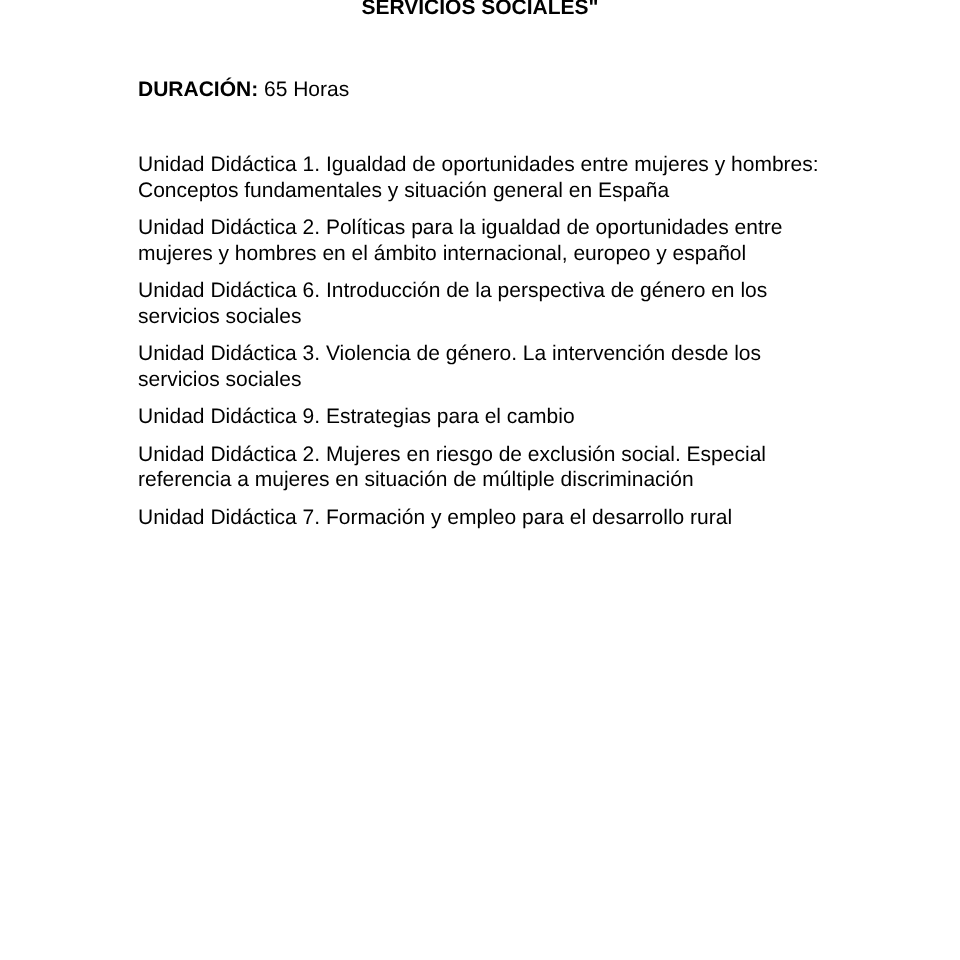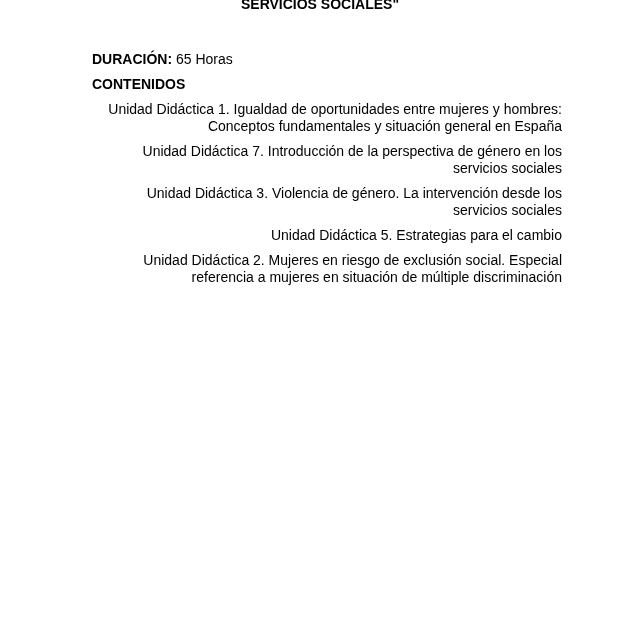--- a/index.html
+++ b/index.html
@@ -52,41 +52,41 @@
       font-weight: bold;
     }
     .units {
       position: absolute;
       left: 92px;
       top: 101px;
       width: 470px;
       margin: 0;
       padding: 0;
       list-style: none;
-      text-align: right;
     }
     .unit {
       font-size: 14px;
       line-height: 17px;
       margin: 0 0 8px 0;
     }
   </style>
 </head>
 <body>
 
 <div class="page">
   <div class="title-tail">SERVICIOS SOCIALES"</div>
 
   <div class="duration">
     <span class="label">DURACIÓN:</span>
     <span>65 Horas</span>
   </div>
 
-  <div class="section-heading">CONTENIDOS</div>
 
   <ul class="units">
     <li class="unit">Unidad Didáctica 1. Igualdad de oportunidades entre mujeres y hombres: Conceptos fundamentales y situación general en España</li>
-    <li class="unit">Unidad Didáctica 7. Introducción de la perspectiva de género en los servicios sociales</li>
+    <li class="unit">Unidad Didáctica 2. Políticas para la igualdad de oportunidades entre mujeres y hombres en el ámbito internacional, europeo y español</li>
+    <li class="unit">Unidad Didáctica 6. Introducción de la perspectiva de género en los servicios sociales</li>
     <li class="unit">Unidad Didáctica 3. Violencia de género. La intervención desde los servicios sociales</li>
-    <li class="unit">Unidad Didáctica 5. Estrategias para el cambio</li>
+    <li class="unit">Unidad Didáctica 9. Estrategias para el cambio</li>
     <li class="unit">Unidad Didáctica 2. Mujeres en riesgo de exclusión social. Especial referencia a mujeres en situación de múltiple discriminación</li>
+    <li class="unit">Unidad Didáctica 7. Formación y empleo para el desarrollo rural</li>
   </ul>
 </div>
 
 </body></html>

